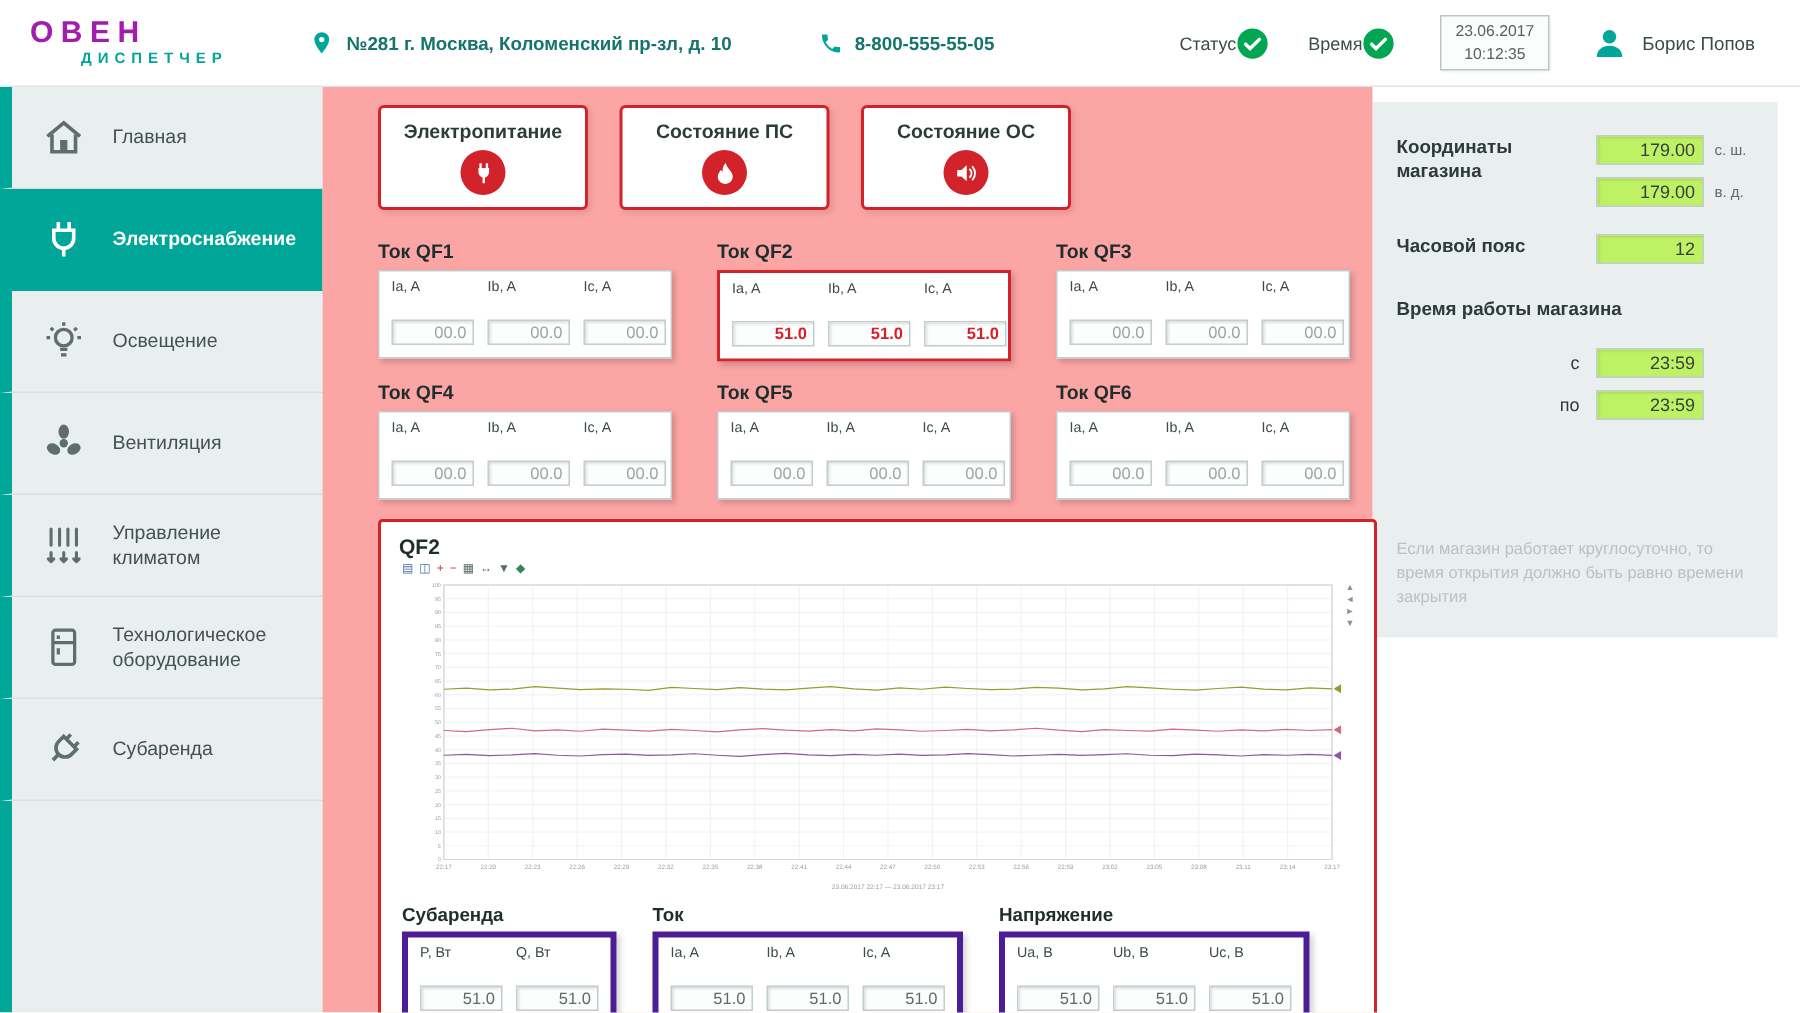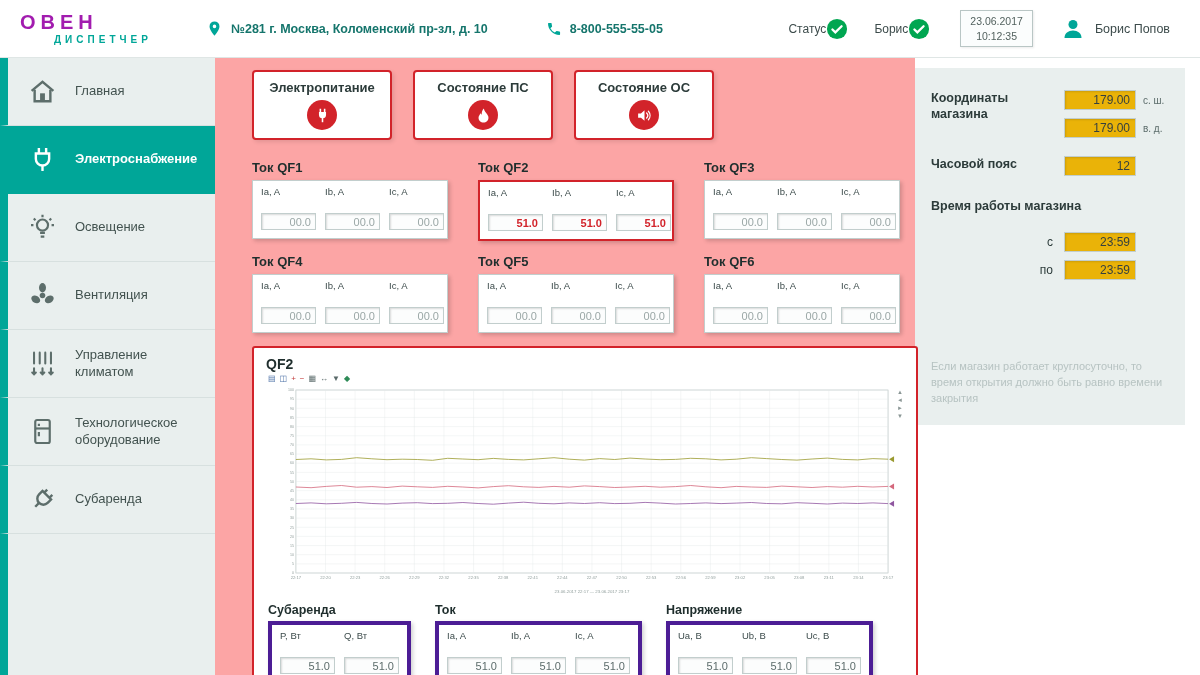--- a/index.html
+++ b/index.html
@@ -67,21 +67,21 @@
   
   aside{flex:0 0 285px;padding:10px 15px 0 0}
   .rp{background:#e9efee;padding:22px 16px 14px;height:357px;display:flex;flex-direction:column}
   .rp-row{display:flex;margin-bottom:8px}
   .rp-label{font-size:12.5px;font-weight:700;color:#2c3b3a;line-height:1.3}
   .rp-label.narrow{max-width:100px}
   .rp-vals{margin-left:auto;display:flex;flex-direction:column;gap:8px}
   .rp-val{display:flex;align-items:center;gap:7px}
   .rp-val.right{margin-left:auto;margin-bottom:8px}
   .rp-pre{font-size:12px;color:#2c3b3a;margin-right:4px}
-  .rp-input{width:72px;height:20px;border:1px solid #c2cecd;background:#eab308;box-shadow:inset 1px 1px 2px rgba(0,0,0,.12);font-size:12px;text-align:right;padding-right:5px;color:#35403f;font-family:inherit}
+  .rp-input{width:72px;height:20px;border:1px solid #c2cecd;background:#bef264;box-shadow:inset 1px 1px 2px rgba(0,0,0,.12);font-size:12px;text-align:right;padding-right:5px;color:#35403f;font-family:inherit}
   .rp-suffix{width:26px;font-size:10px;color:#5c6c6b}
   .rp-gap{height:10px}
   .rp-work{margin:14px 0 18px}
   .rp-note{margin-top:auto;font-size:11px;color:#b7c3c2;line-height:1.45;padding-bottom:4px}
 </style>
 </head>
 <body>
 
 <div class="app">
 
@@ -107,21 +107,21 @@
 
     <div class="hdr-status st-1">
       <span>Статус</span>
       <svg class="check" viewBox="0 0 24 24">
           <circle cx="12" cy="12" r="11" fill="#00a651"></circle>
           <path d="M7 12.5l3.2 3.2L17 9" stroke="#fff" stroke-width="2.5" fill="none" stroke-linecap="round"></path>
         </svg>
     </div>
 
     <div class="hdr-status st-2">
-      <span>Борис</span>
+      <span>Время</span>
       <svg class="check" viewBox="0 0 24 24">
           <circle cx="12" cy="12" r="11" fill="#00a651"></circle>
           <path d="M7 12.5l3.2 3.2L17 9" stroke="#fff" stroke-width="2.5" fill="none" stroke-linecap="round"></path>
         </svg>
     </div>
 
     <div class="datebox">
       <div>23.06.2017</div>
       <div>10:12:35</div>
     </div>

